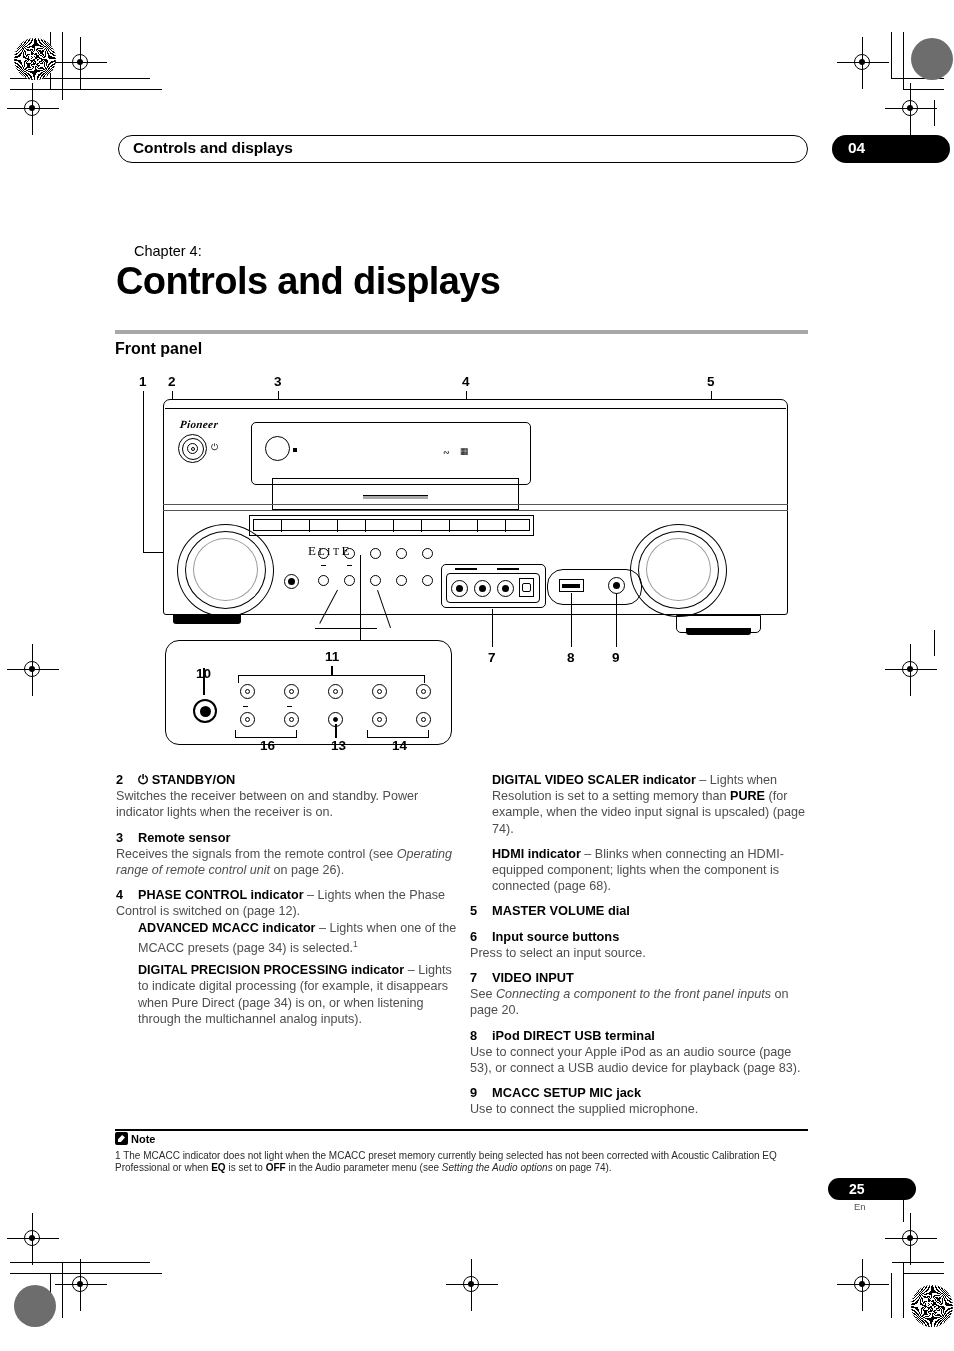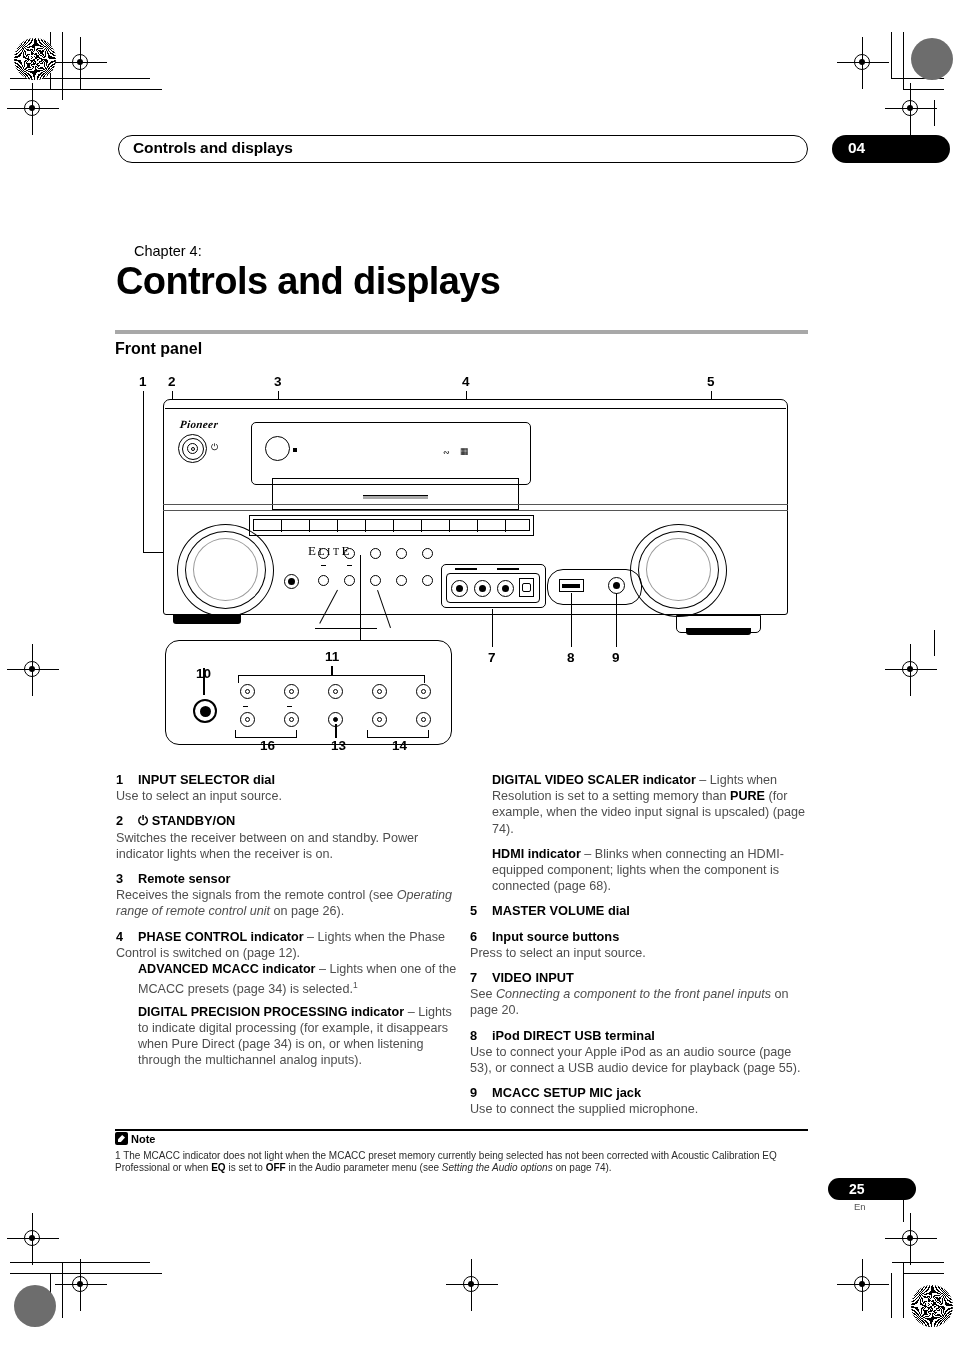--- a/index.html
+++ b/index.html
@@ -413,24 +413,20 @@
     <div class="brk" style="left:120px;top:358px;width:62px;height:8px;"></div>
     <div class="cal" style="left:145px;top:366px;">16</div>
     <div class="leader" style="left:220px;top:352px;width:1.6px;height:14px;"></div>
     <div class="cal" style="left:216px;top:366px;">13</div>
     <div class="brk" style="left:252px;top:358px;width:62px;height:8px;"></div>
     <div class="cal" style="left:277px;top:366px;">14</div>
   </div>
 
   <div class="col colL">
 
-    <div class="item">
-      <span class="hd"><span class="n">1</span><span>INPUT SELECTOR dial</span></span>
-      <p class="p">Use to select an input source.</p>
-    </div>
 
     <div class="item">
       <span class="hd"><span class="n">2</span><span>⏻ STANDBY/ON</span></span>
       <p class="p">Switches the receiver between on and standby. Power indicator lights when the receiver is on.</p>
     </div>
 
     <div class="item">
       <span class="hd"><span class="n">3</span><span>Remote sensor</span></span>
       <p class="p"><span>Receives the signals from the remote control (see </span><i>Operating range of remote control unit</i><span> on page 26).</span></p>
     </div>
@@ -472,21 +468,21 @@
       <p class="p">Press to select an input source.</p>
     </div>
 
     <div class="item">
       <span class="hd"><span class="n">7</span><span>VIDEO INPUT</span></span>
       <p class="p"><span>See </span><i>Connecting a component to the front panel inputs</i><span> on page 20.</span></p>
     </div>
 
     <div class="item">
       <span class="hd"><span class="n">8</span><span>iPod DIRECT USB terminal</span></span>
-      <p class="p">Use to connect your Apple iPod as an audio source (page 53), or connect a USB audio device for playback (page 55).</p>
+      <p class="p">Use to connect your Apple iPod as an audio source (page 53), or connect a USB audio device for playback (page 83).</p>
     </div>
 
     <div class="item">
       <span class="hd"><span class="n">9</span><span>MCACC SETUP MIC jack</span></span>
       <p class="p">Use to connect the supplied microphone.</p>
     </div>
 
   </div>
 
   <div class="note-rule"></div>

